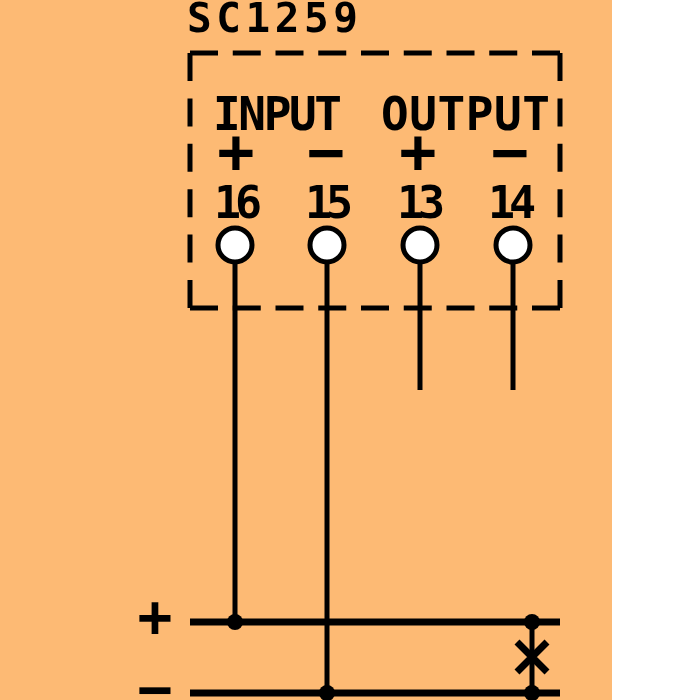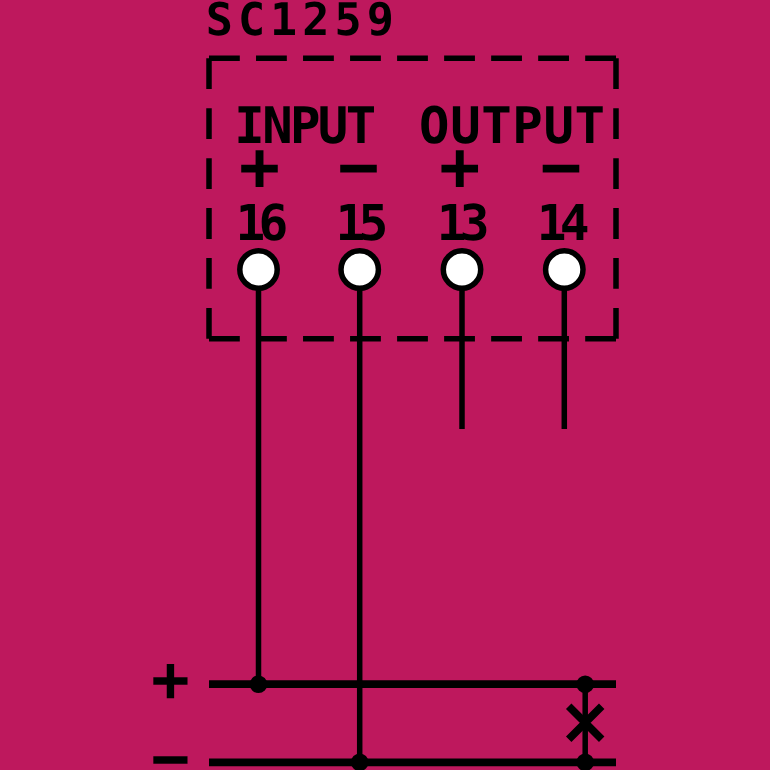--- a/index.html
+++ b/index.html
@@ -2,23 +2,23 @@
 <html><head>
 <meta charset="utf-8">
 <style>
   html, body {
     margin: 0;
     padding: 0;
     background: #ffffff;
   }
   .canvas {
     position: relative;
-    width: 700px;
+    width: 612px;
     height: 700px;
-    background: #be185d;
+    background: #fdba74;
     overflow: hidden;
   }
   svg {
     display: block;
   }
   .t {
     font-family: "DejaVu Sans Mono", "Liberation Mono", monospace;
     font-weight: bold;
     fill: #000000;
   }

